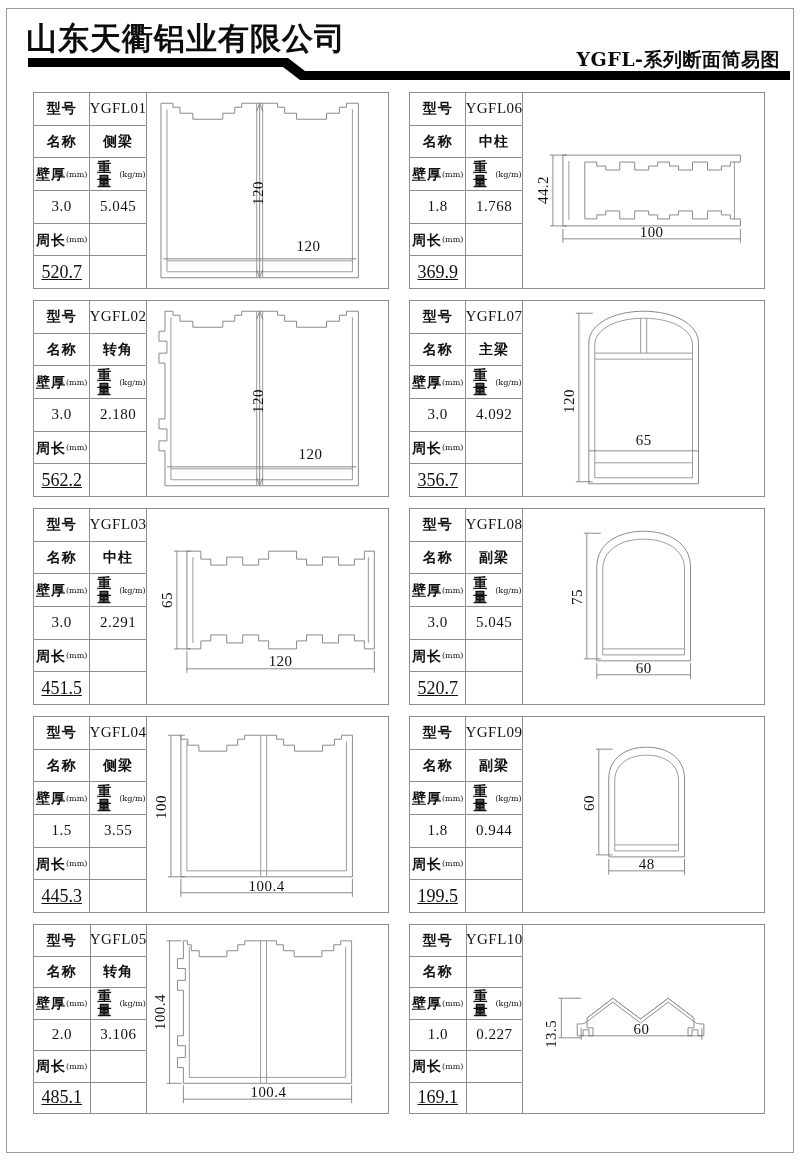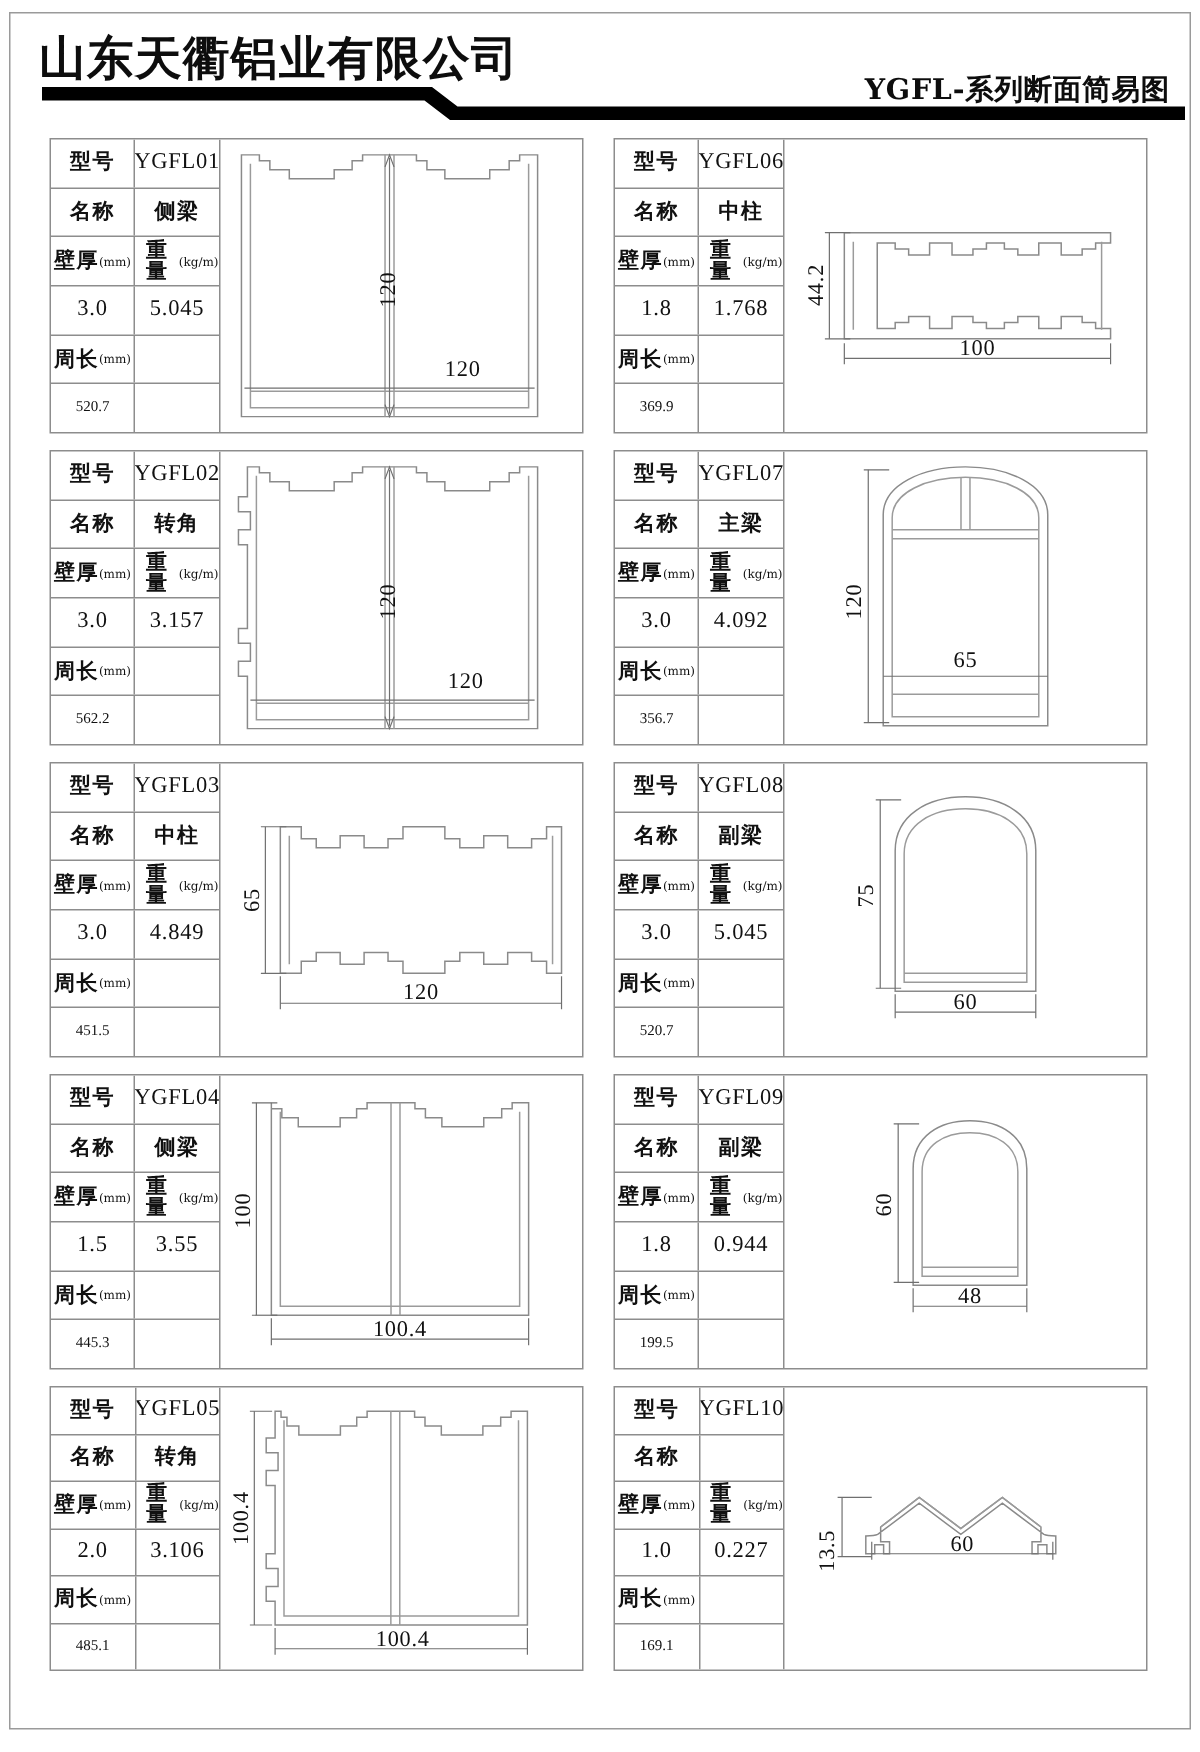--- a/index.html
+++ b/index.html
@@ -93,21 +93,21 @@
     font-family: "DejaVu Serif", "Liberation Serif", serif;
     font-weight: 700;
     font-size: 14px;
     letter-spacing: 1px;
   }
   .spec-cell.num {
     font-family: "Liberation Serif", "DejaVu Serif", serif;
     font-size: 15px;
     letter-spacing: 0.5px;
   }
-  .spec-cell.small-num { font-size: 10px; }
+  .spec-cell.small-num { font-size: 18px; text-decoration: underline; }
   .stacked { display: flex; align-items: center; justify-content: center; line-height: 1; }
   .stacked .unit { font-size: 8px; font-weight: 400; letter-spacing: 0; margin-top: 1px; text-align: center; }
   
   .draw {
     flex: 1 1 auto;
     position: relative;
   }
   .draw svg { display: block; width: 100%; height: 100%; }
   .prof { fill: #ffffff; stroke: #8a8a8a; stroke-width: 1; stroke-linejoin: miter; }
   .prof-in { fill: none; stroke: #9b9b9b; stroke-width: 1; }
@@ -281,21 +281,21 @@
             </div>
             <div class="spec-cell cn">
               <span class="stacked">
                 <span>重量</span>
                 <span class="unit">(kg/m)</span>
               </span>
             </div>
           </div>
           <div class="spec-row">
             <div class="spec-cell left num">3.0</div>
-            <div class="spec-cell num">3.157</div>
+            <div class="spec-cell num">2.180</div>
           </div>
           <div class="spec-row">
             <div class="spec-cell left cn">
               <span class="stacked">
                 <span>周长</span>
                 <span class="unit">(mm)</span>
               </span>
             </div>
             <div class="spec-cell"></div>
           </div>
@@ -406,21 +406,21 @@
             </div>
             <div class="spec-cell cn">
               <span class="stacked">
                 <span>重量</span>
                 <span class="unit">(kg/m)</span>
               </span>
             </div>
           </div>
           <div class="spec-row">
             <div class="spec-cell left num">3.0</div>
-            <div class="spec-cell num">4.849</div>
+            <div class="spec-cell num">2.291</div>
           </div>
           <div class="spec-row">
             <div class="spec-cell left cn">
               <span class="stacked">
                 <span>周长</span>
                 <span class="unit">(mm)</span>
               </span>
             </div>
             <div class="spec-cell"></div>
           </div>

